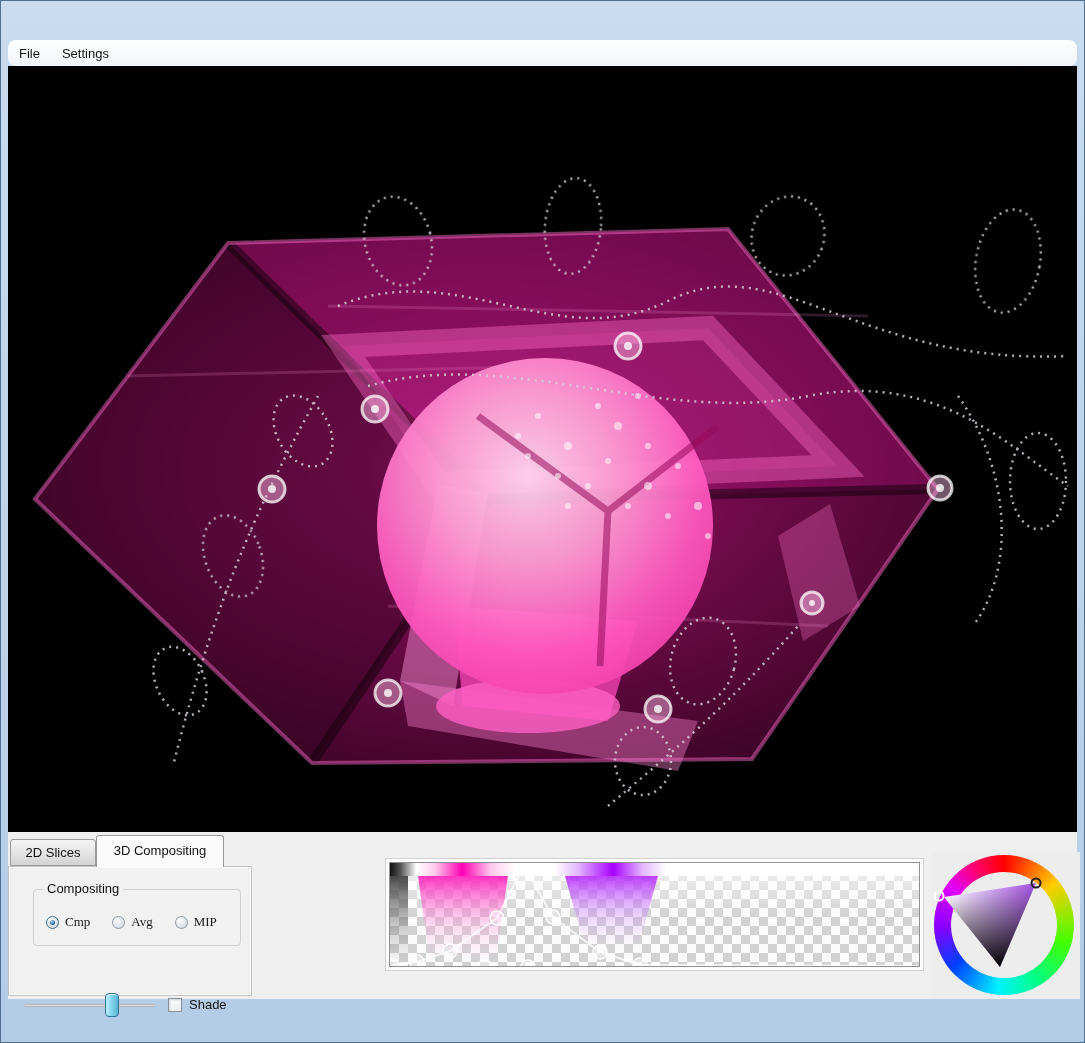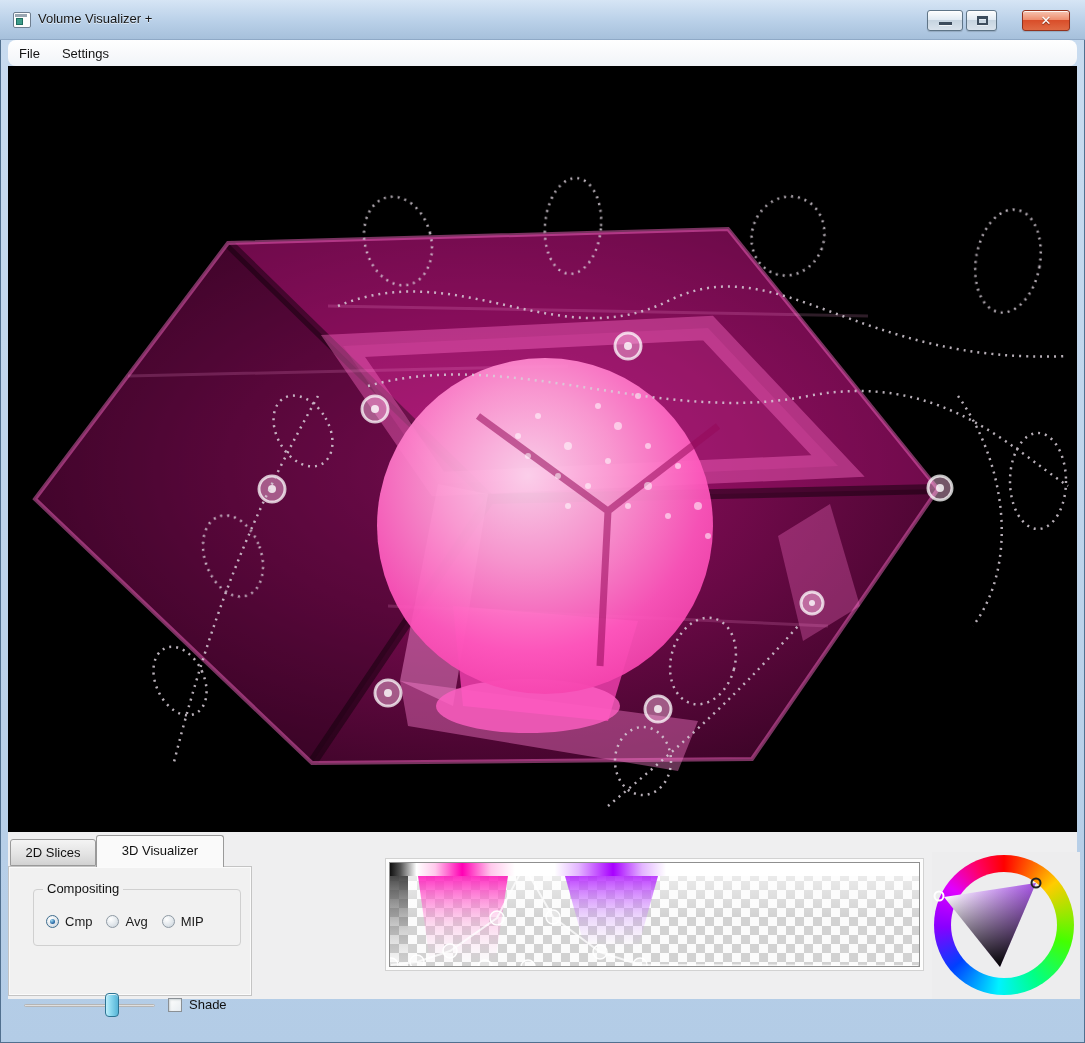--- a/index.html
+++ b/index.html
@@ -41,21 +41,21 @@
   .panel{position:absolute;left:8px;top:832px;width:1069px;height:167px;background:#efeff0;}
   .tab{position:absolute;border:1px solid #9a9a9a;border-bottom:none;border-radius:3px 3px 0 0;
     text-align:center;color:#111;}
   .tab-inactive{left:2px;top:7px;width:86px;height:27px;line-height:25px;
     background:linear-gradient(#f4f4f4,#e2e2e2 60%,#d2d2d2);border-bottom:1px solid #9a9a9a;z-index:1;font-size:13px;}
   .tab-active{left:88px;top:3px;width:128px;height:32px;line-height:30px;background:#fafafa;z-index:3;font-size:13px;}
   .tab-frame{position:absolute;left:0px;top:34px;width:244px;height:130px;background:#f1f1f1;
     border:1px solid #c4c4c4;box-shadow:inset 0 0 0 1px #fbfbfb;z-index:2;}
   .groupbox{position:absolute;left:18px;top:22px;width:208px;height:57px;border:1px solid #d0d0d0;border-radius:4px;margin-left:6px;}
   .groupbox-label{position:absolute;left:9px;top:-9px;background:#f1f1f1;padding:0 4px;color:#111;}
-  .radio-row{position:absolute;left:0;top:24px;width:100%;display:flex;padding-left:12px;gap:0;}
+  .radio-row{position:absolute;left:0;top:24px;width:100%;display:flex;padding-left:12px;gap:8px;font-family:Liberation Serif, serif;}
   .radio-item{display:flex;align-items:center;margin-right:14px;}
   .radio-circle{width:13px;height:13px;border-radius:50%;border:1px solid #8f9aa4;
     background:radial-gradient(circle at 35% 30%,#ffffff,#dfe5ea 60%,#c2ccd4);margin-right:6px;position:relative;}
   .radio-item.checked .radio-circle{border-color:#3f6d8e;}
   .radio-item.checked .radio-circle::after{content:"";position:absolute;left:3px;top:3px;width:5px;height:5px;border-radius:50%;
     background:radial-gradient(circle at 35% 30%,#9ed9f2,#1f5f9e 70%,#123f6e);}
   .slider-track{position:absolute;left:15px;top:137px;width:131px;height:3px;background:#dfdfdf;
     border:1px solid #b5b5b5;border-radius:2px;}
   .slider-thumb{position:absolute;left:96px;top:126px;width:14px;height:24px;border-radius:4px;
     border:1px solid #2d7493;background:linear-gradient(90deg,#bfeefb,#8bd8ef 40%,#56b4d6);
@@ -80,36 +80,20 @@
       #ff0000 0deg,#ffcc00 50deg,#44ff00 105deg,#00ff88 150deg,#00f2ff 185deg,
       #0040ff 230deg,#8800ff 268deg,#e000ff 305deg,#ff0066 335deg,#ff0000 360deg);}
   .wheel-ring::after{content:"";position:absolute;left:17px;top:17px;width:106px;height:106px;border-radius:50%;background:#ededee;}
   .wheel-box svg{position:absolute;left:0;top:0;}
 </style>
 </head>
 <body>
 
 <div class="window">
 
-  <div class="titlebar">
-    <div class="app-icon">
-      <div class="bar"></div>
-        <div class="sq"></div>
-    </div>
-    <div class="title-text">Volume Visualizer +</div>
-    <div class="winbtn btn-min">
-      <div class="glyph-min"></div>
-    </div>
-    <div class="winbtn btn-max">
-      <div class="glyph-max"></div>
-    </div>
-    <div class="winbtn btn-close">
-      <span>✕</span>
-    </div>
-  </div>
 
   <div class="menubar">
     <div class="menu-item">File</div>
     <div class="menu-item">Settings</div>
   </div>
 
   <div class="viewport">
     <svg width="1069" height="802" viewBox="0 0 1069 802">
       <defs>
         <radialGradient id="hexGrad" cx="50%" cy="45%" r="65%">
@@ -201,21 +185,21 @@
         <path d="M600,740 C660,690 720,640 790,560"></path>
         <ellipse cx="1030" cy="415" rx="28" ry="48"></ellipse>
         <path d="M950,330 C1000,400 1010,500 965,560"></path>
       </g>
     </svg>
   </div>
 
   <div class="panel">
 
     <div class="tab tab-inactive">2D Slices</div>
-    <div class="tab tab-active">3D Visualizer</div>
+    <div class="tab tab-active">3D Compositing</div>
 
     <div class="tab-frame">
       <div class="groupbox">
         <div class="groupbox-label">Compositing</div>
         <div class="radio-row">
           <div class="radio-item checked">
             <div class="radio-circle"></div>
             <span>Cmp</span>
           </div>
           <div class="radio-item">

